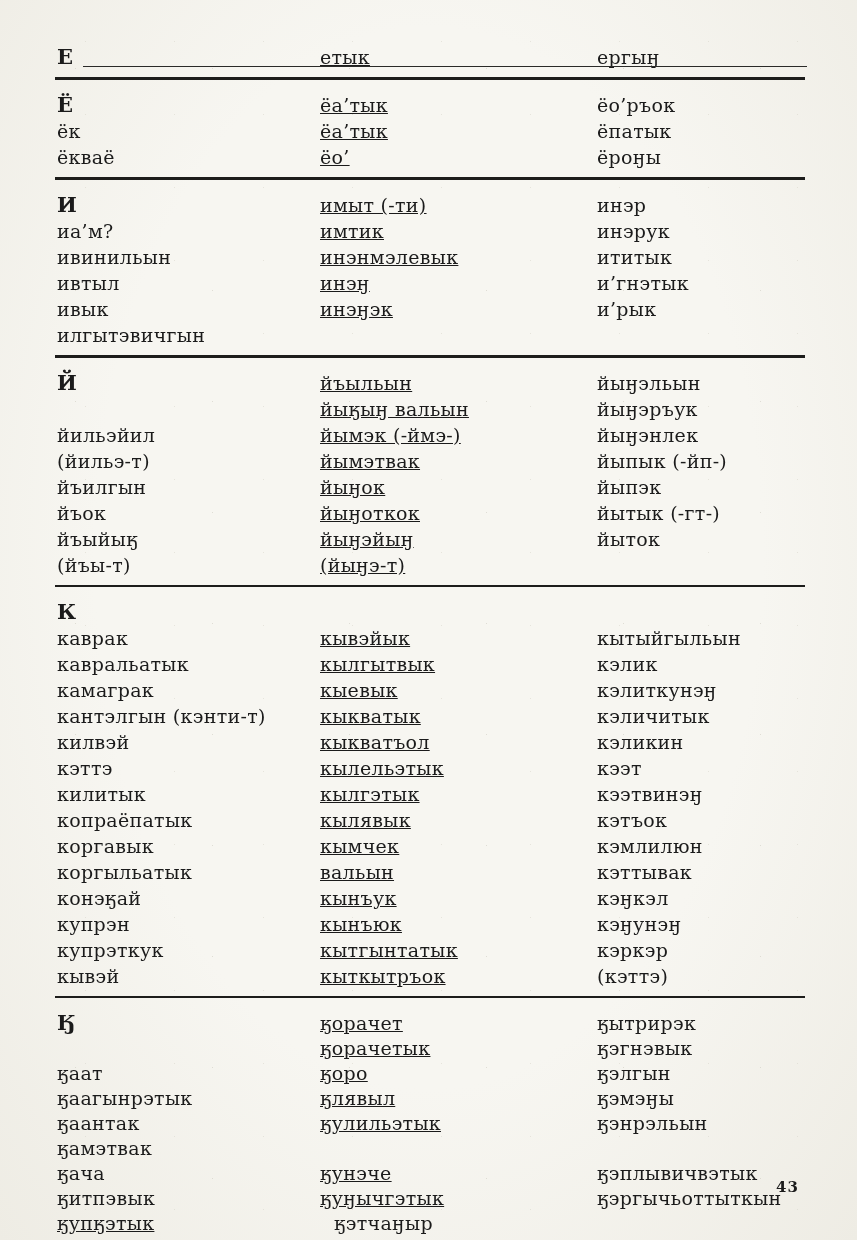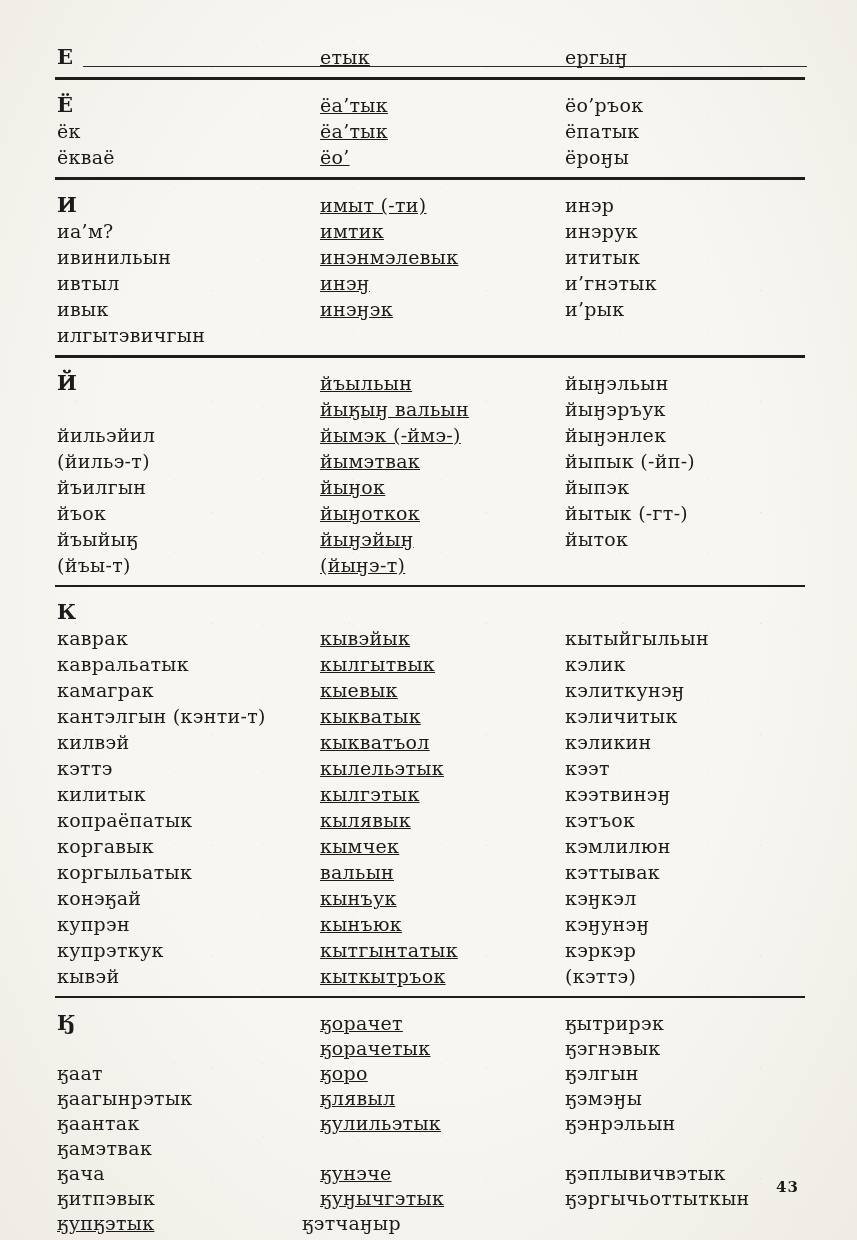--- a/index.html
+++ b/index.html
@@ -13,21 +13,21 @@
     position:absolute;left:57px;top:44px;width:748px;
   }
   .section{padding:0;}
   .row{
     display:flex;align-items:baseline;line-height:26px;font-size:19px;letter-spacing:0.3px;
     white-space:nowrap;
   }
   .sec-q .row{line-height:25px;}
   .c0{width:263px;flex:none;}
   .c1{width:245px;flex:none;text-decoration:underline;}
-  .c2{flex:1;}
+  .c2{flex:1;margin-left:32px;}
   .letter{font-weight:bold;font-size:21px;}
   .rule{
     border:0;border-top:3px solid #1d1d1b;height:0;
     margin:7px 0 12px -2px;width:750px;
   }
   .rule.lite{border-top-width:2.5px;}
   .row-e{position:relative;}
   .row-e::after{
     content:"";position:absolute;left:26px;right:-2px;bottom:3px;
     border-bottom:1.5px solid #2a2a28;

